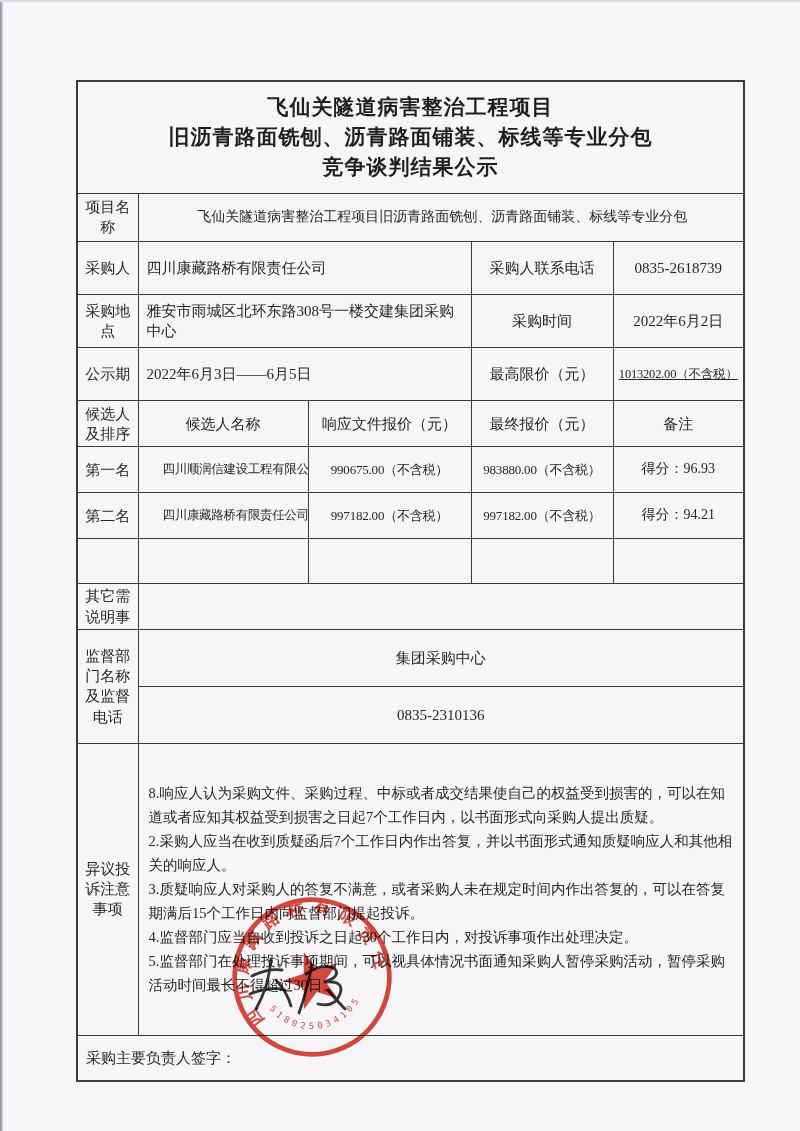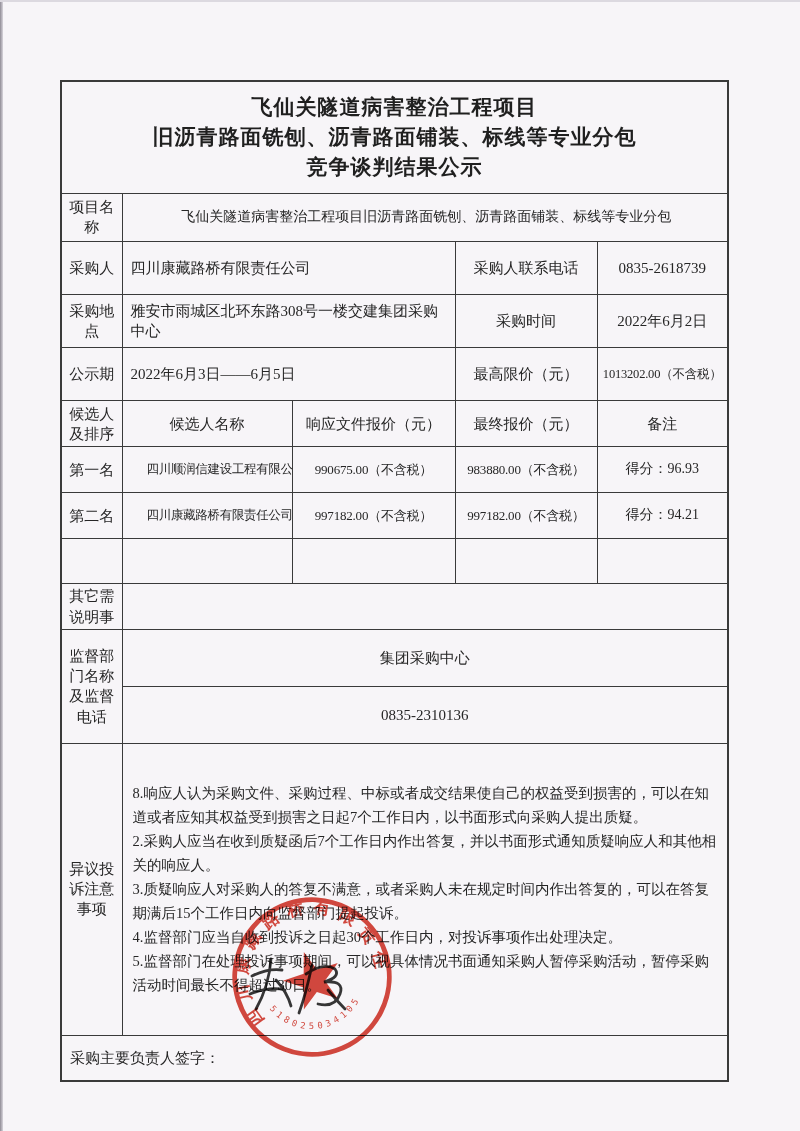--- a/index.html
+++ b/index.html
@@ -10,21 +10,21 @@
     color:#262626;
     position:relative;
     overflow:hidden;
   }
   .page{position:relative;width:800px;height:1131px;}
   .edge-left{position:absolute;left:0;top:0;width:3px;height:1131px;
     background:linear-gradient(to right,#8f8b95,#d8d5dc);}
   .edge-top{position:absolute;left:0;top:0;width:800px;height:2px;background:#dcd9e0;}
 
   table.doc-table{
-    position:absolute;left:60px;top:80px;width:667px;
+    position:absolute;left:76px;top:80px;width:667px;
     border-collapse:collapse;table-layout:fixed;
     border:2px solid #3a3a3a;
     background:transparent;
   }
   td{
     border:1px solid #3a3a3a;
     padding:2px 5px;
     font-size:15px;
     line-height:1.35;
     vertical-align:middle;
@@ -45,21 +45,21 @@
   tr.r-objection{height:292px;}
   tr.r-sign{height:46px;}
 
   td.title-cell{border-bottom:1px solid #3a3a3a;text-align:center;vertical-align:middle;padding:10px 0;}
   .title-line{font-size:21px;font-weight:bold;line-height:30px;letter-spacing:1px;color:#1f1f1f;}
 
   td.label{padding:2px 4px;text-align:center;}
   td.label-center{padding:16px 4px;text-align:center;}
   td.val-left{text-align:left;padding-left:8px;}
   td.val-center{text-align:center;}
-  td.small-num{font-size:12.5px;text-align:center;letter-spacing:-0.2px;}
+  td.small-num{font-size:12.5px;text-align:center;letter-spacing:-0.2px;text-decoration:underline;}
   td.head-center{text-align:center;}
   td.company{font-size:12.5px;white-space:nowrap;letter-spacing:-0.3px;padding-left:24px;}
   td.price{font-size:13px;text-align:center;letter-spacing:-0.2px;}
   td.remark{font-size:14px;text-align:center;}
   td.objection-text{font-size:14.5px;line-height:24px;text-align:left;padding:8px 10px;vertical-align:middle;}
   .obj-item{margin:0;}
   td.sign-cell{font-size:15px;padding-left:8px;vertical-align:middle;}
 
   .stamp{
     position:absolute;left:224px;top:889px;

